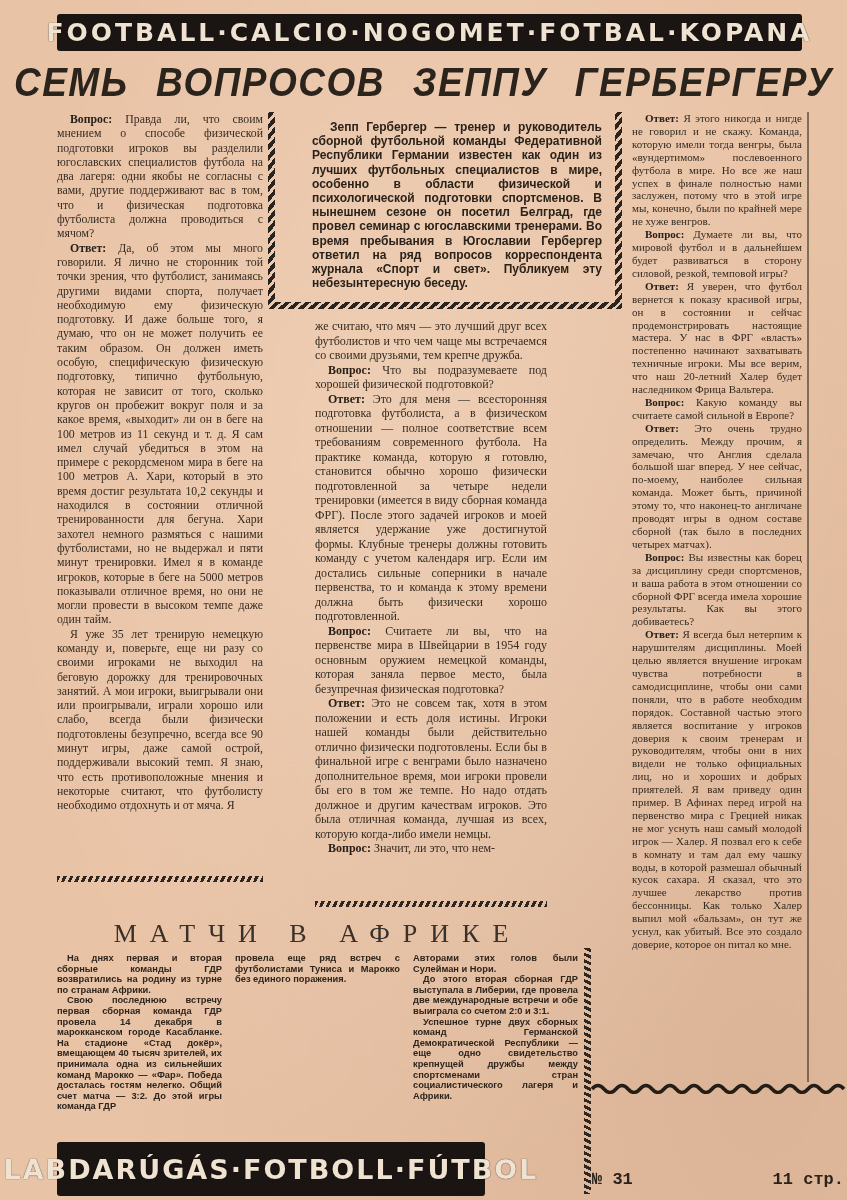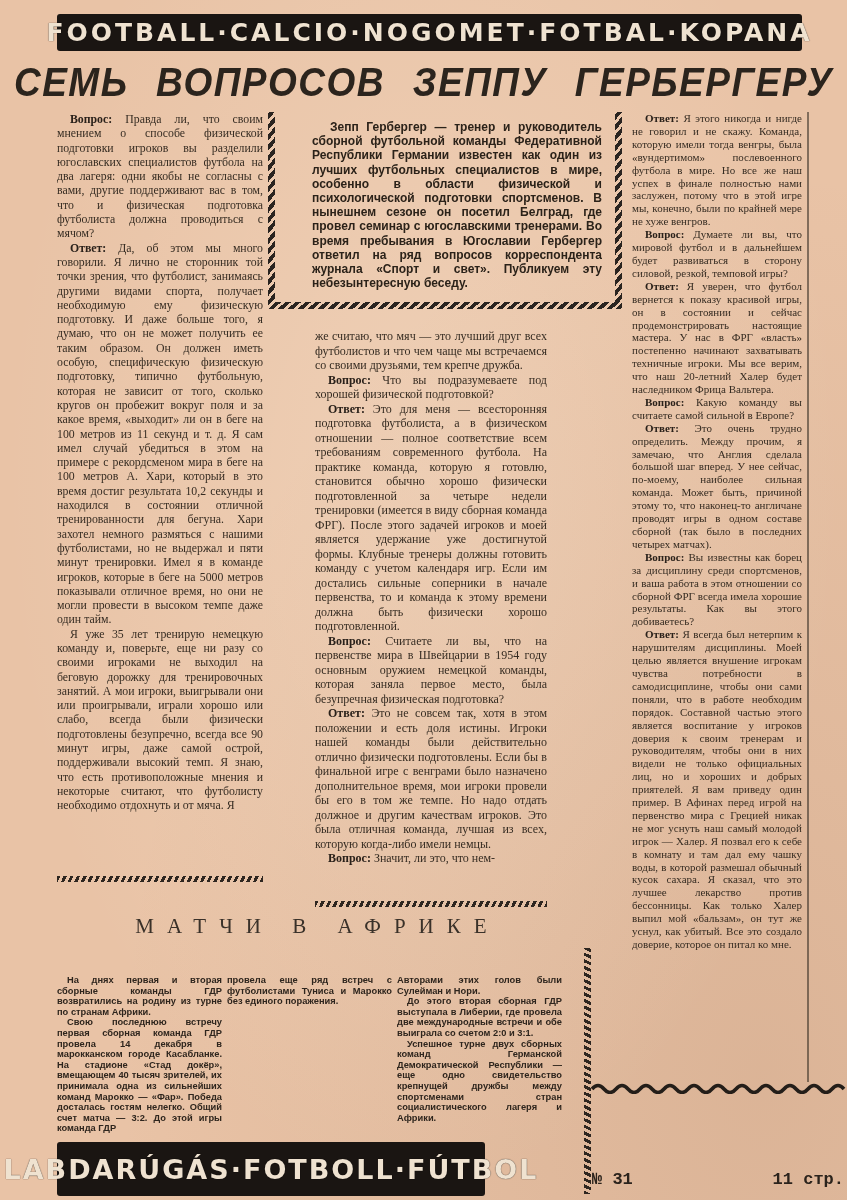--- a/index.html
+++ b/index.html
@@ -26,44 +26,44 @@
     font-size:37px; letter-spacing:1.5px; word-spacing:16px; color:#2b241d;
     transform:scale(1,1.12); white-space:nowrap;
   }
   
   .bodytext{font-size:12px; line-height:14.5px; text-align:justify; overflow:hidden;}
   .para{margin:0; text-indent:13px;}
   .para.noindent{text-indent:0;}
   .para b{color:#2a211a;}
   .col1{left:57px; top:112px; width:206px; height:762px; font-size:11.8px; line-height:14.3px;}
   .centercol{left:268px; top:112px; width:354px;}
-  .col2{margin:20px 28px 0 47px; width:232px; height:600px; overflow:hidden;}
+  .col2{margin:10px 28px 0 47px; width:232px; height:600px; overflow:hidden;}
   .col3{left:632px; top:112px; width:170px; height:970px; font-size:11px; line-height:12.9px;
         border-right:2px solid rgba(46,38,30,.55); padding-right:5px;}
   
   .intro-box{
     border-style:solid; border-width:0 7px 7px 7px; border-color:#2a2420;
     border-image:repeating-linear-gradient(135deg,#2a2420 0 4px, rgba(42,36,32,0) 4px 7px) 8;
     padding:8px 13px 12px 13px;
     font-family:"Liberation Sans", sans-serif; font-weight:700;
     font-size:12px; line-height:14.2px; text-align:justify; color:#2b2219;
   }
   .intro-box .para{text-indent:18px;margin-left:24px;}
   
   .hatch-h{height:6px; background:repeating-linear-gradient(115deg,#2e2620 0 3px, rgba(0,0,0,0) 3px 6px);}
   .hatch-v{width:7px; background:repeating-linear-gradient(25deg,#2e2620 0 3px, rgba(0,0,0,0) 3px 6px);}
   .hr1{left:57px; top:876px; width:206px;}
   .hr2{left:315px; top:901px; width:232px;}
   .vr-mid{left:584px; top:948px; height:246px;}
   
   .africa-title{
-    left:57px; top:903px; width:521px; height:46px; display:flex; align-items:center; justify-content:center;
-    font-family:"Liberation Serif", serif; font-size:21px; letter-spacing:13px; color:#3a3129; white-space:nowrap;
+    left:57px; top:903px; width:521px; height:46px; display:flex; align-items:flex-end; justify-content:center;
+    font-family:"Liberation Serif", serif; font-size:26px; letter-spacing:13px; color:#3a3129; white-space:nowrap;
   }
-  .africa-cols{left:57px; top:953px; width:521px; height:184px; display:flex; gap:5px;margin-top:22px;}
+  .africa-cols{left:57px; top:953px; width:521px; height:184px; display:flex; gap:13px;}
   .africa-col{width:165px; height:184px; overflow:hidden;
     font-family:"Liberation Sans", sans-serif; font-weight:700;
     font-size:9.3px; line-height:10.6px; text-align:justify; color:#2e251d;}
   .africa-col .para{text-indent:10px;}
   .africa-col .para.noindent{text-indent:0;}
   
   .wave{left:590px; top:1080px; width:256px; height:14px;}
   .logo-box{
     left:596px; top:1098px; width:248px; height:68px;
     background-image:repeating-conic-gradient(#241e19 0% 25%, #e9c3a6 0% 50%);

